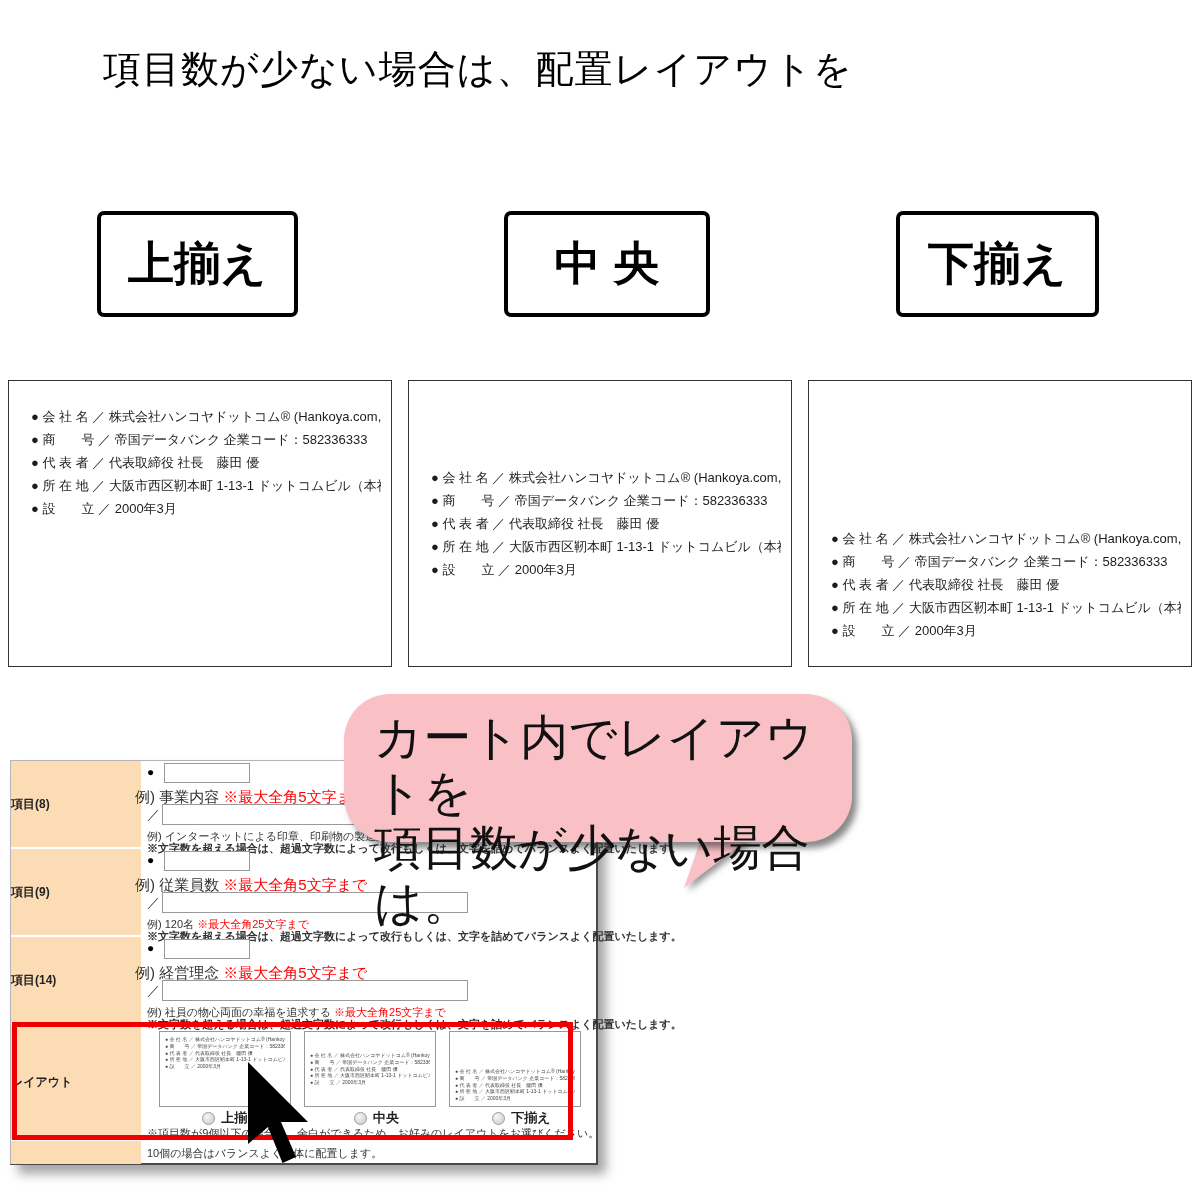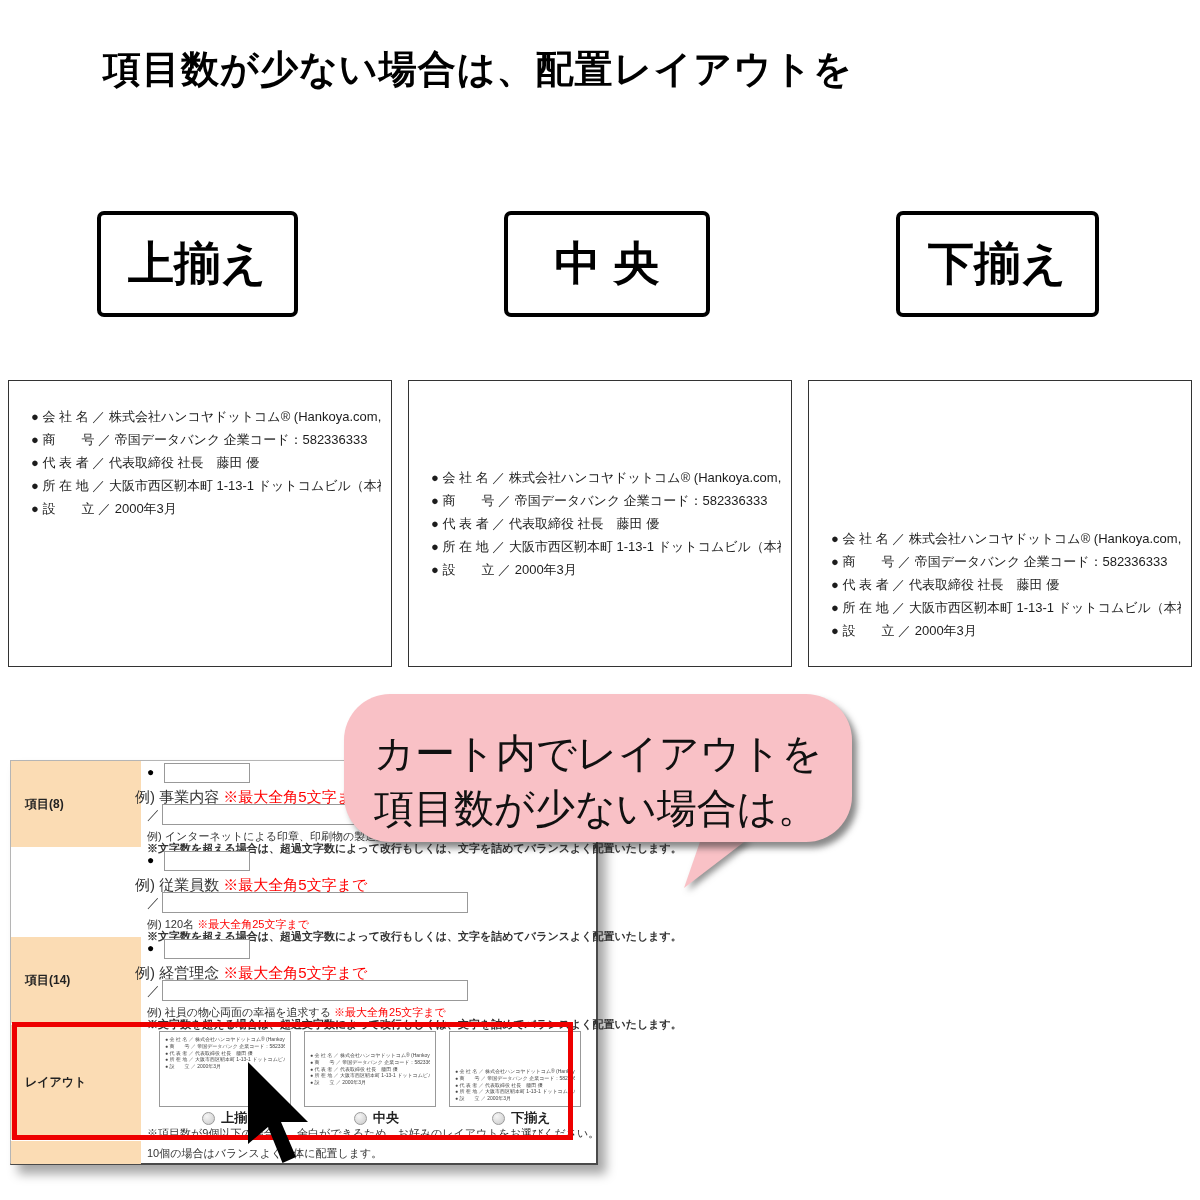--- a/index.html
+++ b/index.html
@@ -3,21 +3,21 @@
 <meta charset="utf-8">
 <title>Layout selection guide</title>
 <style>
   * { margin:0; padding:0; box-sizing:border-box; }
   html,body { background:#fff; }
   .canvas {
     position:relative; width:1200px; height:1200px; background:#ffffff;
     font-family:"Liberation Sans", sans-serif; overflow:hidden; color:#000;
   }
   
-  .header { position:absolute; left:103px; top:42px; font-size:38px; line-height:54px; color:#000; letter-spacing:1px;font-weight:bold; }
+  .header { position:absolute; left:103px; top:42px; font-size:38px; line-height:54px; color:#000; letter-spacing:1px; }
   
   .align-box {
     position:absolute; top:211px; height:106px; background:#fff;
     border:4px solid #000; border-radius:7px;
     display:flex; align-items:center; justify-content:center;
     font-size:46px; font-weight:600; color:#000;
   }
   .ab1 { left:97px;  width:201px; }
   .ab2 { left:504px; width:206px; }
   .ab3 { left:896px; width:203px; }
@@ -34,21 +34,21 @@
   .company-box .line { line-height:23px; white-space:nowrap; overflow:hidden; }
   
   .form {
     position:absolute; left:10px; top:760px; width:588px; height:405px; background:#fff;
     border:1px solid #b5b5b5; border-right:2px solid #4a4a4a; border-bottom:2px solid #4a4a4a;
     box-shadow:8px 9px 10px rgba(0,0,0,0.35); z-index:10;
   }
   .form-row { position:relative; height:88px; }
   .row-label {
     position:absolute; left:0; top:0; height:calc(100% - 2px); width:130px;
-    background:#fbdcb4; display:flex; align-items:center; padding-left:14px;
+    background:#fbdcb4; display:flex; align-items:center; padding-left:0;
     font-size:12px; font-weight:bold; color:#222;
   }
   .bullet { position:absolute; left:136px; top:4px; font-size:12px; color:#000; }
   .input-small { position:absolute; left:153px; top:2px; width:86px; height:20px; border:1px solid #999; background:#fff; }
   .ex-line1 { position:absolute; left:124px; top:27px; font-size:15px; color:#333; white-space:nowrap; }
   .slash { position:absolute; left:136px; top:45px; font-size:13px; color:#333; }
   .input-large { position:absolute; left:151px; top:43px; width:306px; height:21px; border:1px solid #999; background:#fff; }
   .ex-line2 { position:absolute; left:136px; top:68px; font-size:11px; color:#333; white-space:nowrap; }
   .note-line { position:absolute; left:136px; top:80px; font-size:11px; color:#333; white-space:nowrap;font-weight:bold; }
   .red { color:#ff0000; }
@@ -70,21 +70,21 @@
   .note1 { position:absolute; left:136px; top:101px; font-size:11px; color:#333; white-space:nowrap; }
   .bottom-row { position:relative; height:25px; }
   .note2 { position:absolute; left:136px; top:5px; font-size:11px; color:#333; white-space:nowrap; }
   
   .red-box { position:absolute; left:12px; top:1022px; width:561px; height:118px; border:5px solid #ee0000; z-index:20; }
   
   .bubble {
     position:absolute; left:344px; top:694px; width:508px; height:148px;
     background:#f9c1c6; border-radius:46px;
     box-shadow:5px 6px 6px rgba(40,40,40,0.55);
-    padding:32px 0 0 30px; font-size:40px; line-height:55px; color:#111; z-index:30;
+    padding:16px 0 0 30px; font-size:48px; line-height:55px; color:#111; z-index:30;
   }
   .bubble-tail { position:absolute; left:676px; top:836px; width:80px; height:54px; z-index:29;
     filter:drop-shadow(4px 3px 3px rgba(40,40,40,0.5)); }
   
   .cursor { position:absolute; left:246px; top:1060px; z-index:40; }
 </style>
 </head>
 <body>
 
 <div class="canvas">
@@ -142,20 +142,21 @@
           <span class="slash">／</span>
           <input class="input-large" type="text" style="">
           <div class="ex-line2">
             <span>例) インターネットによる印章、印刷物の製造及び販売</span>
             <span class="red">※最大全角25文字まで</span>
           </div>
           <div class="note-line">※文字数を超える場合は、超過文字数によって改行もしくは、文字を詰めてバランスよく配置いたします。</div>
         </div>
 
         <div class="form-row">
+          <div class="row-label">項目(9)</div>
           <span class="bullet">●</span>
           <input class="input-small" type="text" style="">
           <div class="ex-line1">
             <span>例) 従業員数</span>
             <span class="red">※最大全角5文字まで</span>
           </div>
           <span class="slash">／</span>
           <input class="input-large" type="text" style="">
           <div class="ex-line2">
             <span>例) 120名</span>

